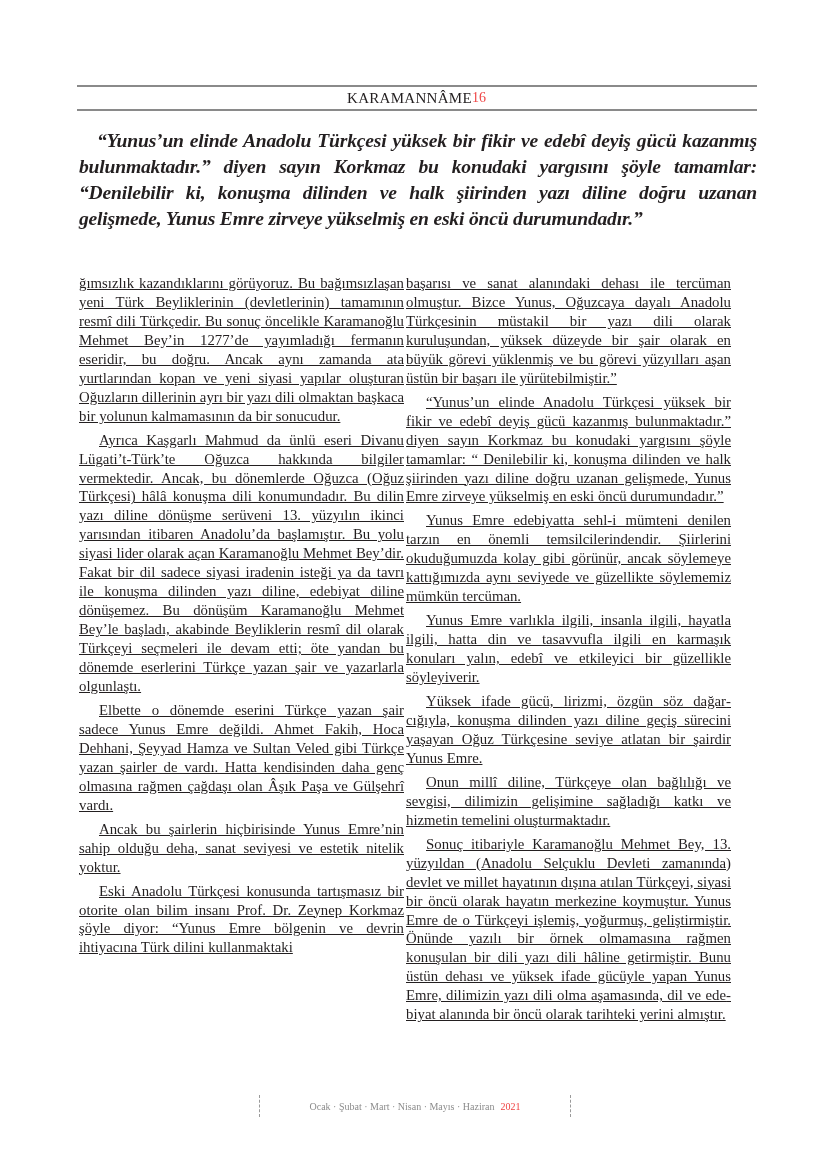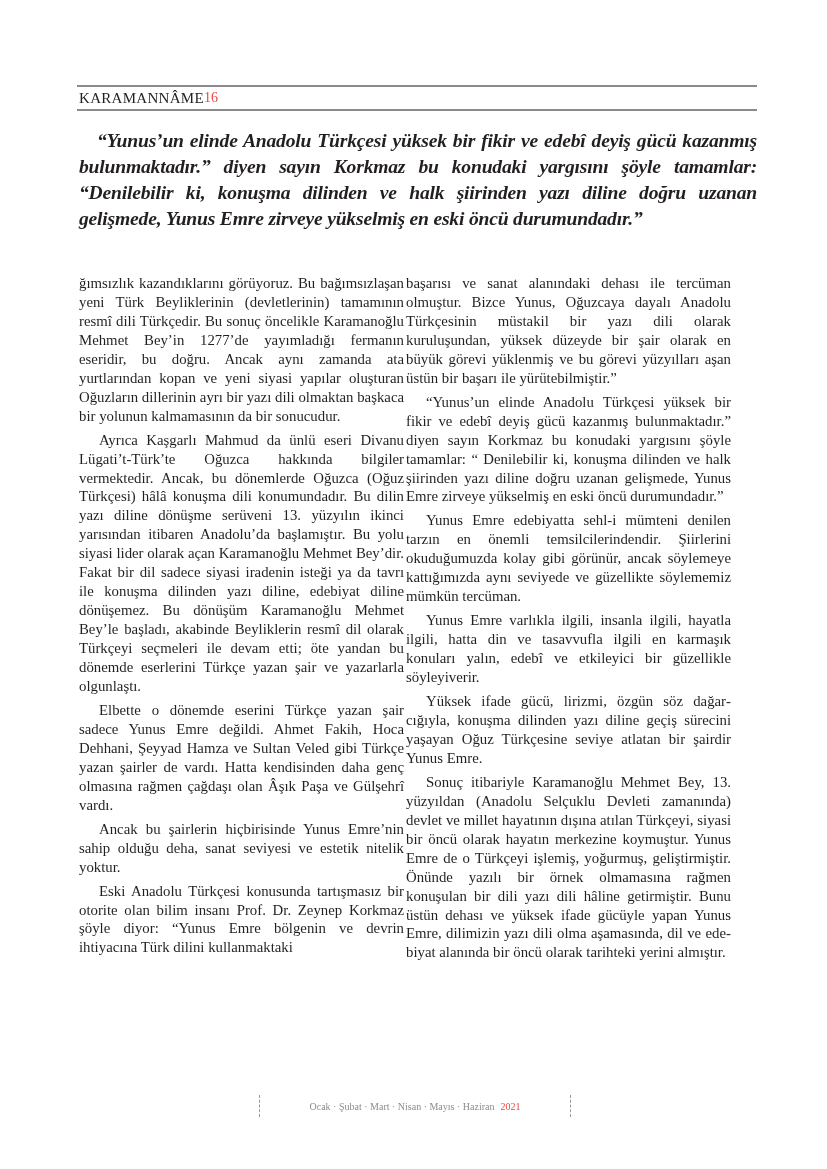--- a/index.html
+++ b/index.html
@@ -1,39 +1,39 @@
 <!DOCTYPE html>
 <html><head>
   <meta charset="utf-8">
   <style>
     html, body { margin: 0; padding: 0; background: #ffffff; }
     body { width: 827px; height: 1169px; position: relative; overflow: hidden; color: #231f20; }
     .header {
       position: absolute; left: 77px; top: 85px; width: 680px; height: 22px;
       border-top: 2px solid #8a8a8a; border-bottom: 2px solid #8a8a8a;
-      display: flex; justify-content: flex-start; align-items: center;
+      display: flex; justify-content: center; align-items: center;
       font-family: "Liberation Serif", serif;
     }
     .header .journal { font-size: 15px; letter-spacing: 0.3px; color: #231f20; padding-left: 2px; }
     .header .page-num { font-size: 14px; color: #ef4444; padding-right: 3px; }
     .pullquote {
       position: absolute; left: 79px; top: 128px; width: 678px;
       font-family: "Liberation Serif", serif; font-style: italic; font-weight: bold;
       font-size: 19.6px; line-height: 26px; text-align: justify; color: #231f20;
       letter-spacing: -0.2px;
     }
     .pullquote p { margin: 0; text-indent: 18px; }
     .col {
       position: absolute; top: 274px; width: 325px;
       font-family: "Liberation Serif", serif; font-size: 14.8px; line-height: 18.95px;
       text-align: justify; color: #231f20; hyphens: manual;
     }
     .col.left { left: 79px; }
     .col.right { left: 406px; }
-    .col p { margin: 0 0 5px 0; text-indent: 20px; }
+    .col p { margin: 0 0 5px 0; text-indent: 20px; text-decoration: underline; }
     .col p.cont { text-indent: 0; }
     .footer {
       position: absolute; left: 250px; top: 1095px; width: 330px; height: 22px;
       display: flex; align-items: center; justify-content: center;
       font-family: "Liberation Serif", serif; font-size: 10px; color: #8c8c8c;
     }
     .footer .bar { position: absolute; top: 0; height: 22px; width: 0; border-left: 1px dashed #9a9a9a; }
     .footer .bar.l { left: 9px; }
     .footer .bar.r { right: 9px; }
     .footer .months { margin-right: 6px; }
@@ -58,20 +58,21 @@
   <p>Ancak bu şairlerin hiçbirisinde Yunus Em­re’nin sahip olduğu deha, sanat seviyesi ve es­tetik nitelik yoktur.</p>
   <p>Eski Anadolu Türkçesi konusunda tartışma­sız bir otorite olan bilim insanı Prof. Dr. Zeynep Korkmaz şöyle diyor: “Yunus Emre bölgenin ve devrin ihtiyacına Türk dilini kullanmaktaki</p>
 </div>
 
 <div class="col right">
   <p class="cont">başarısı ve sanat alanındaki dehası ile tercüman olmuştur. Bizce Yunus, Oğuzcaya dayalı Ana­dolu Türkçesinin müstakil bir yazı dili olarak kuruluşundan, yüksek düzeyde bir şair olarak en büyük görevi yüklenmiş ve bu görevi yüz­yılları aşan üstün bir başarı ile yürütebilmiştir.”</p>
   <p>“Yunus’un elinde Anadolu Türkçesi yüksek bir fikir ve edebî deyiş gücü kazanmış bulun­maktadır.” diyen sayın Korkmaz bu konudaki yargısını şöyle tamamlar: “ Denilebilir ki, ko­nuşma dilinden ve halk şiirinden yazı diline doğru uzanan gelişmede, Yunus Emre zirveye yükselmiş en eski öncü durumundadır.”</p>
   <p>Yunus Emre edebiyatta sehl-i mümteni deni­len tarzın en önemli temsilcilerindendir. Şiirle­rini okuduğumuzda kolay gibi görünür, ancak söylemeye kattığımızda aynı seviyede ve güzel­likte söylememiz mümkün tercüman.</p>
   <p>Yunus Emre varlıkla ilgili, insanla ilgili, ha­yatla ilgili, hatta din ve tasavvufla ilgili en kar­maşık konuları yalın, edebî ve etkileyici bir gü­zellikle söyleyiverir.</p>
   <p>Yüksek ifade gücü, lirizmi, özgün söz dağar­cığıyla, konuşma dilinden yazı diline geçiş sü­recini yaşayan Oğuz Türkçesine seviye atlatan bir şairdir Yunus Emre.</p>
+  <p>Onun millî diline, Türkçeye olan bağlılığı ve sevgisi, dilimizin gelişimine sağladığı katkı ve hizmetin temelini oluşturmaktadır.</p>
   <p>Sonuç itibariyle Karamanoğlu Mehmet Bey, 13. yüzyıldan (Anadolu Selçuklu Devleti zama­nında) devlet ve millet hayatının dışına atılan Türkçeyi, siyasi bir öncü olarak hayatın mer­kezine koymuştur. Yunus Emre de o Türkçeyi işlemiş, yoğurmuş, geliştirmiştir. Önünde yazılı bir örnek olmamasına rağmen konuşulan bir dili yazı dili hâline getirmiştir. Bunu üstün dehası ve yüksek ifade gücüyle yapan Yunus Emre, di­limizin yazı dili olma aşamasında, dil ve ede­biyat alanında bir öncü olarak tarihteki yerini almıştır.</p>
 </div>
 
 <div class="footer">
   <span class="bar l"></span>
   <span class="months">Ocak · Şubat · Mart · Nisan · Mayıs · Haziran</span>
   <span class="year">2021</span>
   <span class="bar r"></span>
 </div>
 

